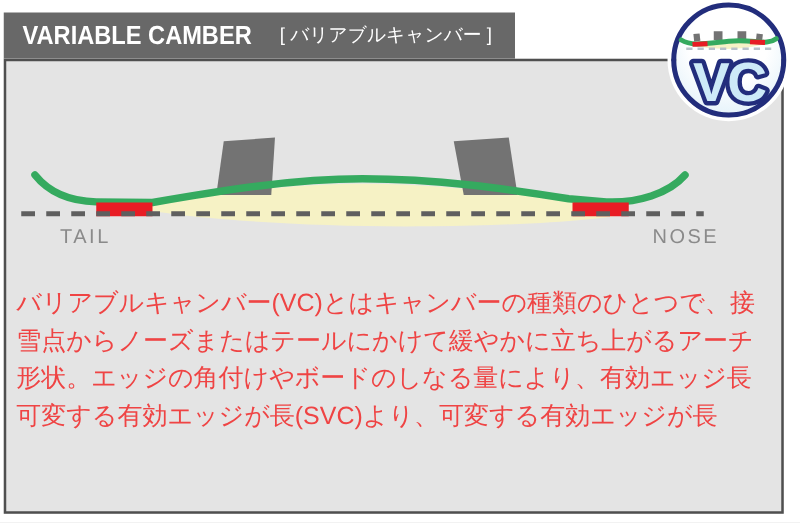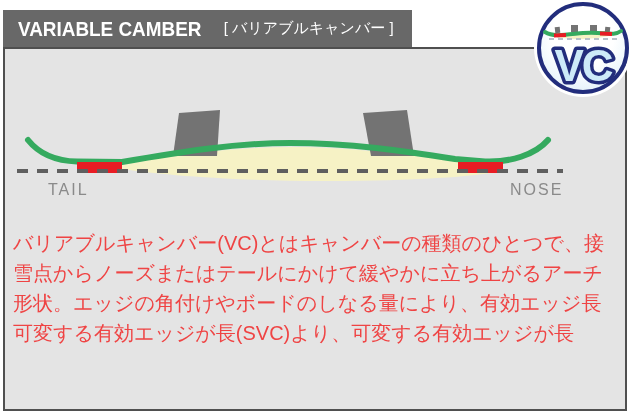--- a/index.html
+++ b/index.html
@@ -25,21 +25,21 @@
   .panel{
     position:absolute;left:3px;top:47px;width:620px;height:360px;
     background:#e4e4e4;border:2px solid #4f4f4f;
   }
   .diagram-svg{position:absolute;left:5px;top:49px;width:620px;height:150px;}
   .endlabel{
     position:absolute;top:181px;font-size:16px;color:#8a8a8a;
     letter-spacing:2px;font-weight:normal;
   }
   .tail{left:31px;margin-left:17px;}
-  .nose{left:510px;}
+  .nose{left:522px;}
   .desc{
     position:absolute;left:13px;top:228px;width:612px;
     font-size:20px;line-height:30px;color:#ef4444;white-space:nowrap;
   }
   
   .badge{
     position:absolute;left:537px;top:2px;width:84px;height:84px;
     border:4px solid #222d7c;border-radius:50%;
     background:radial-gradient(circle at 50% 35%, #ffffff 45%, #d9edf8 100%);
     box-shadow:0 0 0 3px #ffffff;z-index:5;

